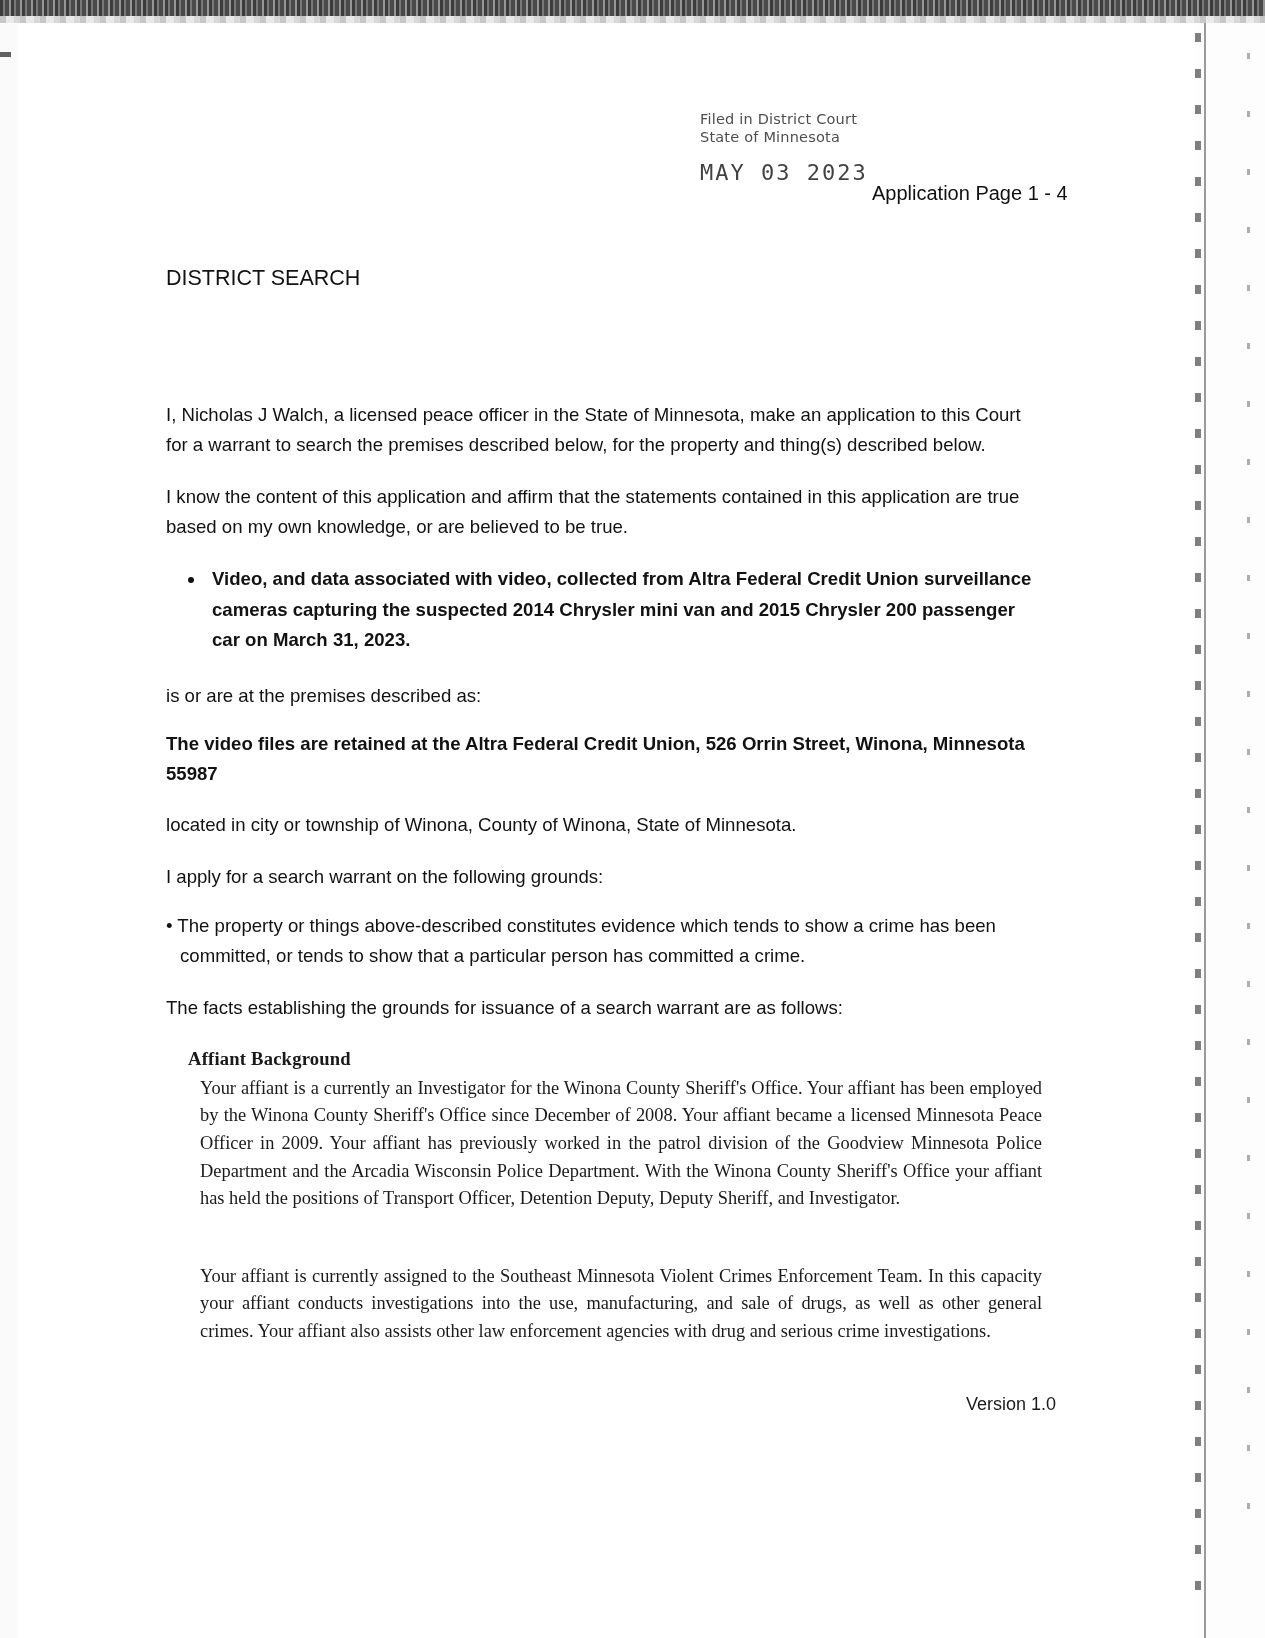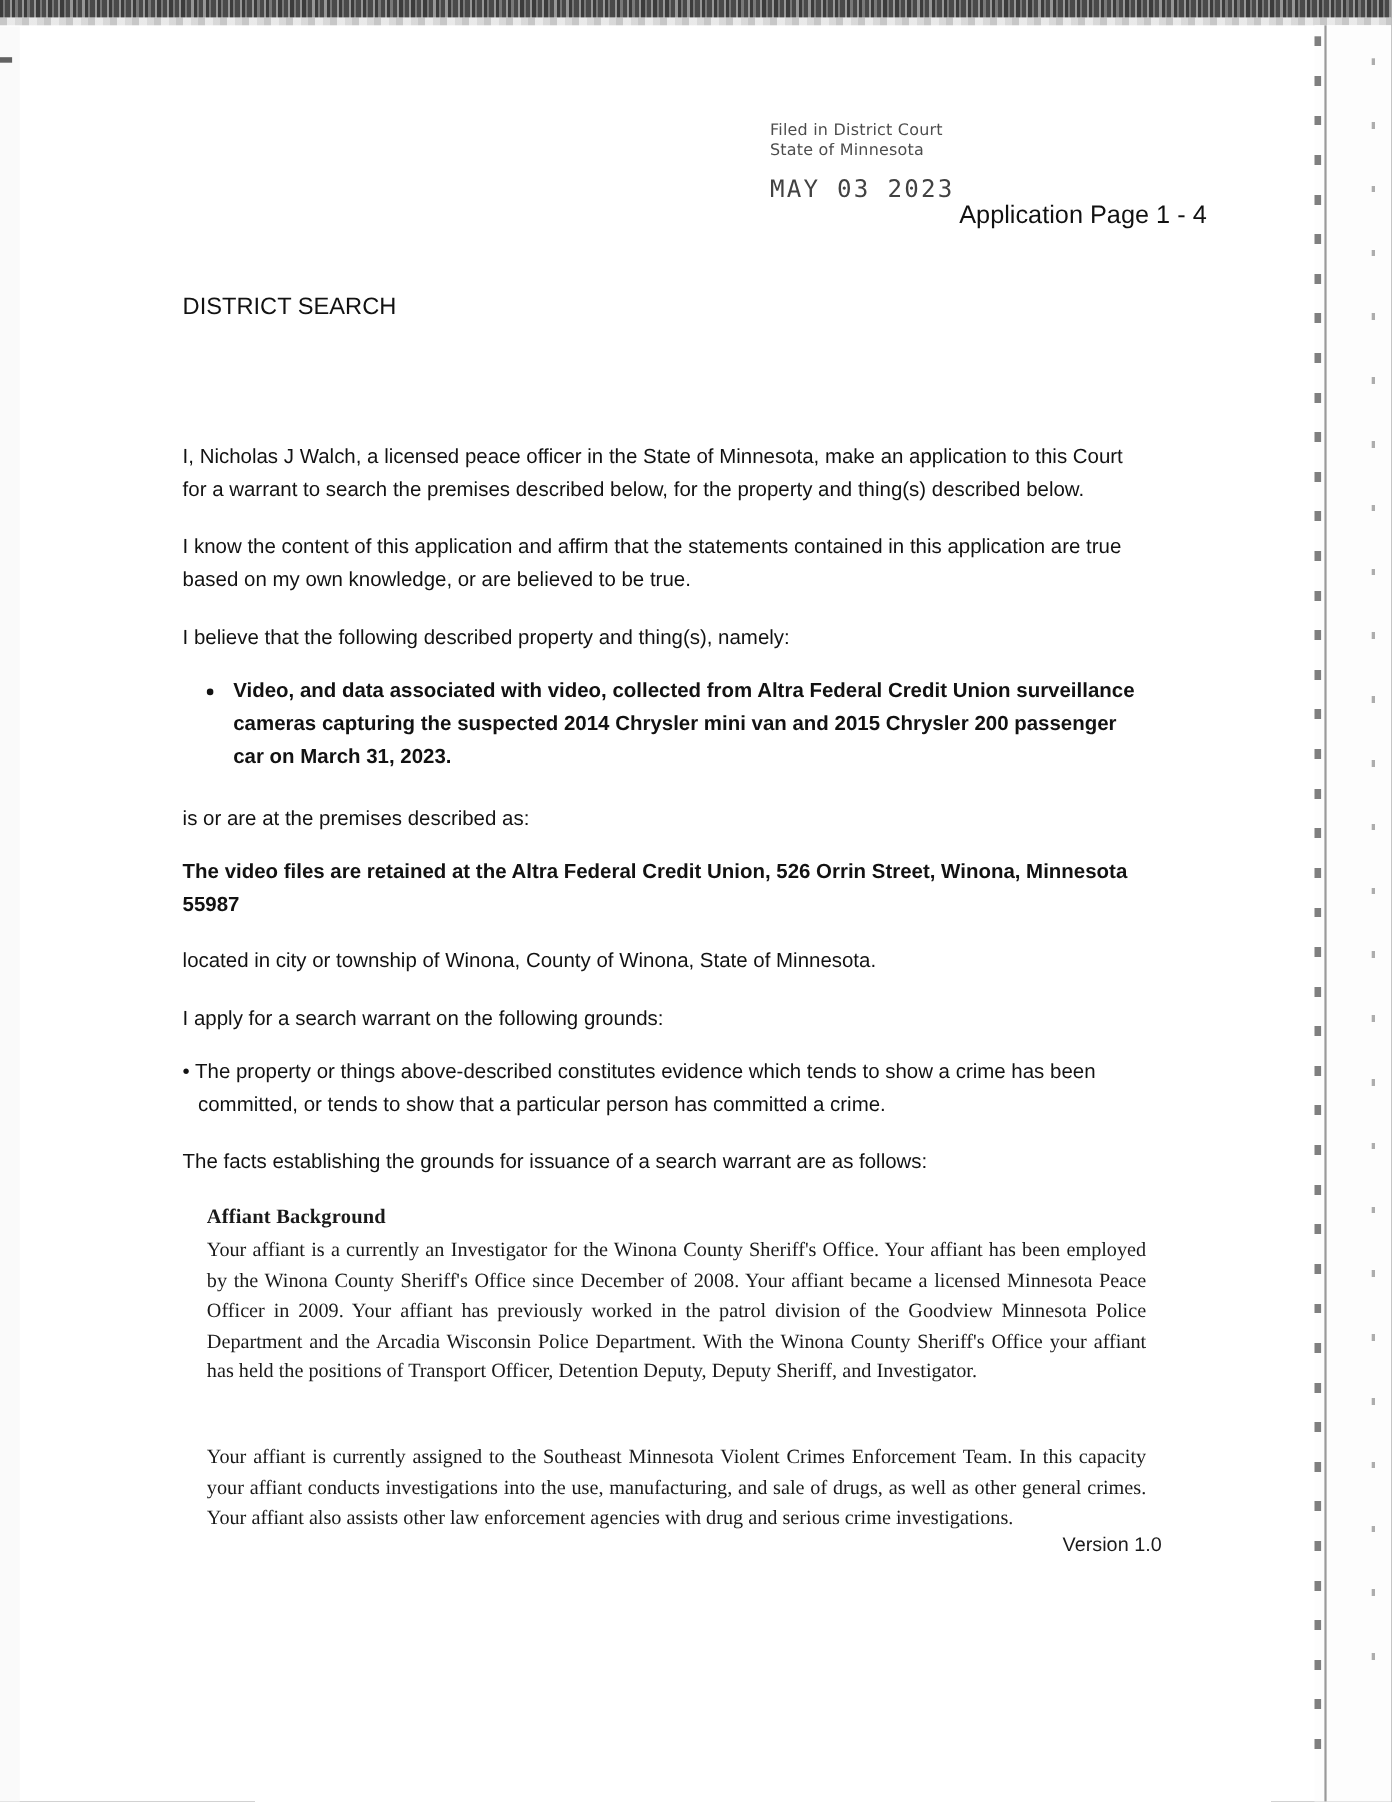--- a/index.html
+++ b/index.html
@@ -107,21 +107,21 @@
     font-size: 22px;
     font-weight: normal;
     letter-spacing: 2px;
     opacity: .9;
     font-family: "DejaVu Sans Mono", monospace;
   }
   .app-page {
     position: absolute;
     left: 872px;
     top: 182px;
-    font-size: 23px;
+    font-size: 20px;
     color: #111;
   }
   
   .hdr-row {
     position: absolute;
     left: 166px;
     top: 266px;
     width: 880px;
     display: flex;
     justify-content: space-between;
@@ -185,21 +185,21 @@
     line-height: 1.5;
     color: #1a1a1a;
   }
   .affidavit h3 {
     font-size: 18.6px;
     margin: 0 0 2px 0;
     font-weight: bold;
     letter-spacing: .2px;
   }
   .affidavit p {
-    margin: 0 0 16px 0;
+    margin: 0 0 16px 12px;
     text-align: justify;
   }
   .aff-gap { height: 34px; }
   .version {
     position: absolute;
     left: 966px;
     top: 1394px;
     font-size: 18px;
     color: #1a1a1a;
   }
@@ -234,21 +234,20 @@
       <span>DISTRICT SEARCH</span>
     </div>
 
 
     <div class="body">
 
       <p>I, Nicholas J Walch, a licensed peace officer in the State of Minnesota, make an application to this Court for a warrant to search the premises described below, for the property and thing(s) described below.</p>
 
       <p>I know the content of this application and affirm that the statements contained in this application are true based on my own knowledge, or are believed to be true.</p>
 
-      <p class="p-tight">I believe that the following described property and thing(s), namely:</p>
 
       <ul class="bullets">
         <li>Video, and data associated with video, collected from Altra Federal Credit Union surveillance cameras capturing the suspected 2014 Chrysler mini van and 2015 Chrysler 200 passenger car on March 31, 2023.</li>
       </ul>
 
       <p class="indent1 p-tight">is or are at the premises described as:</p>
 
       <p class="premises">The video files are retained at the Altra Federal Credit Union, 526 Orrin Street, Winona, Minnesota 55987</p>
 
       <p class="located">located in city or township of Winona, County of Winona, State of Minnesota.</p>

